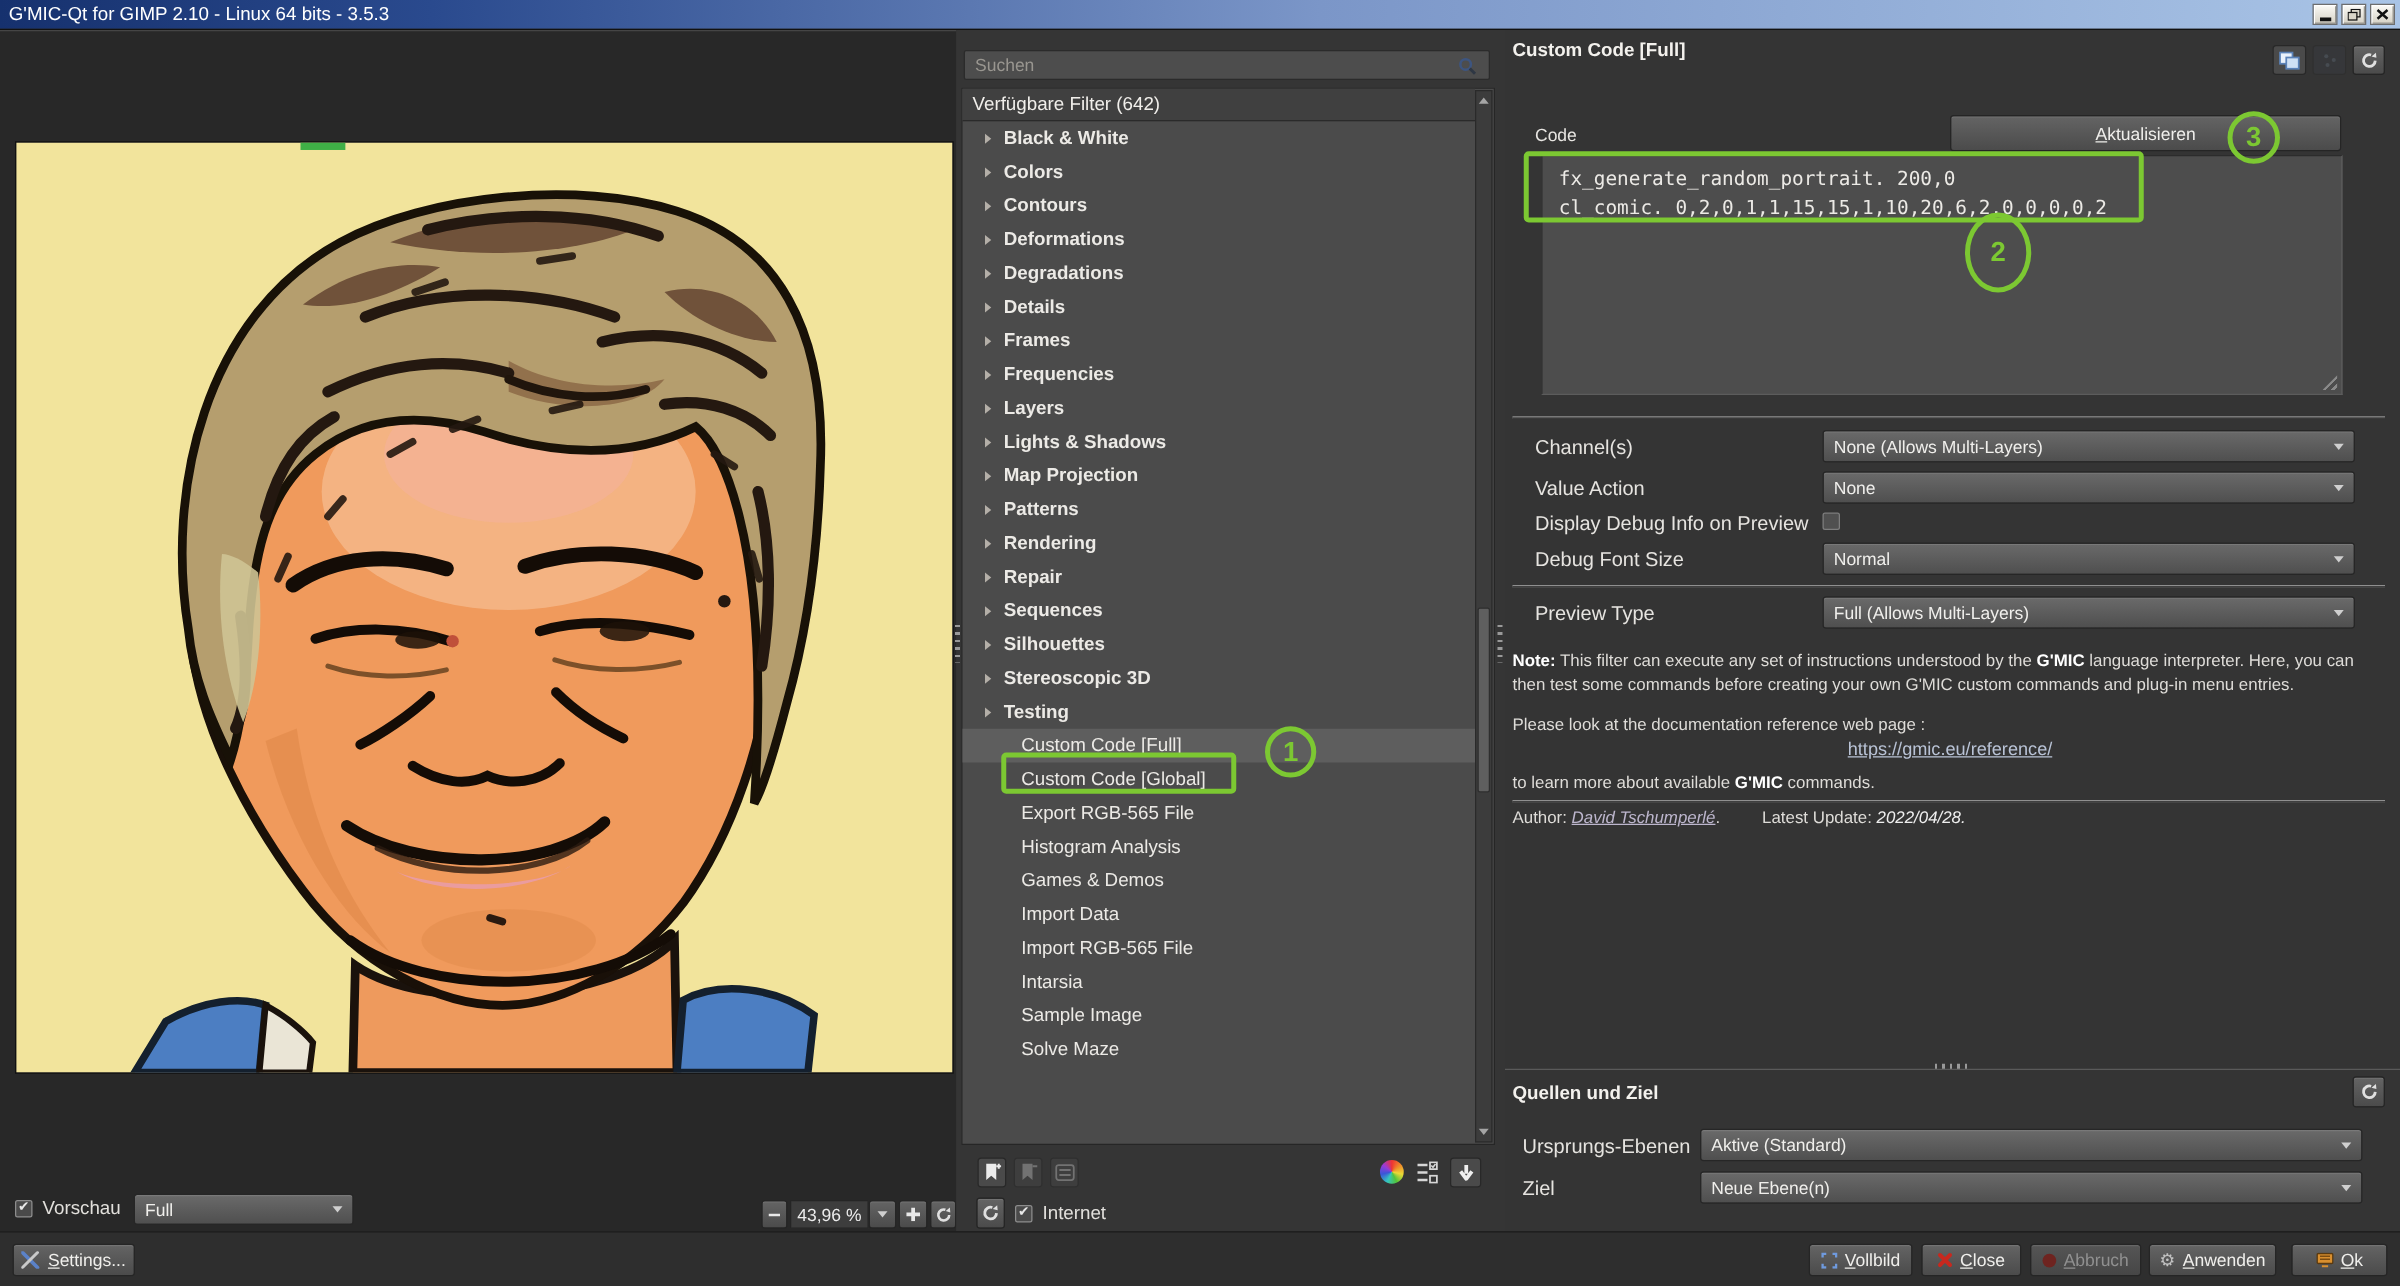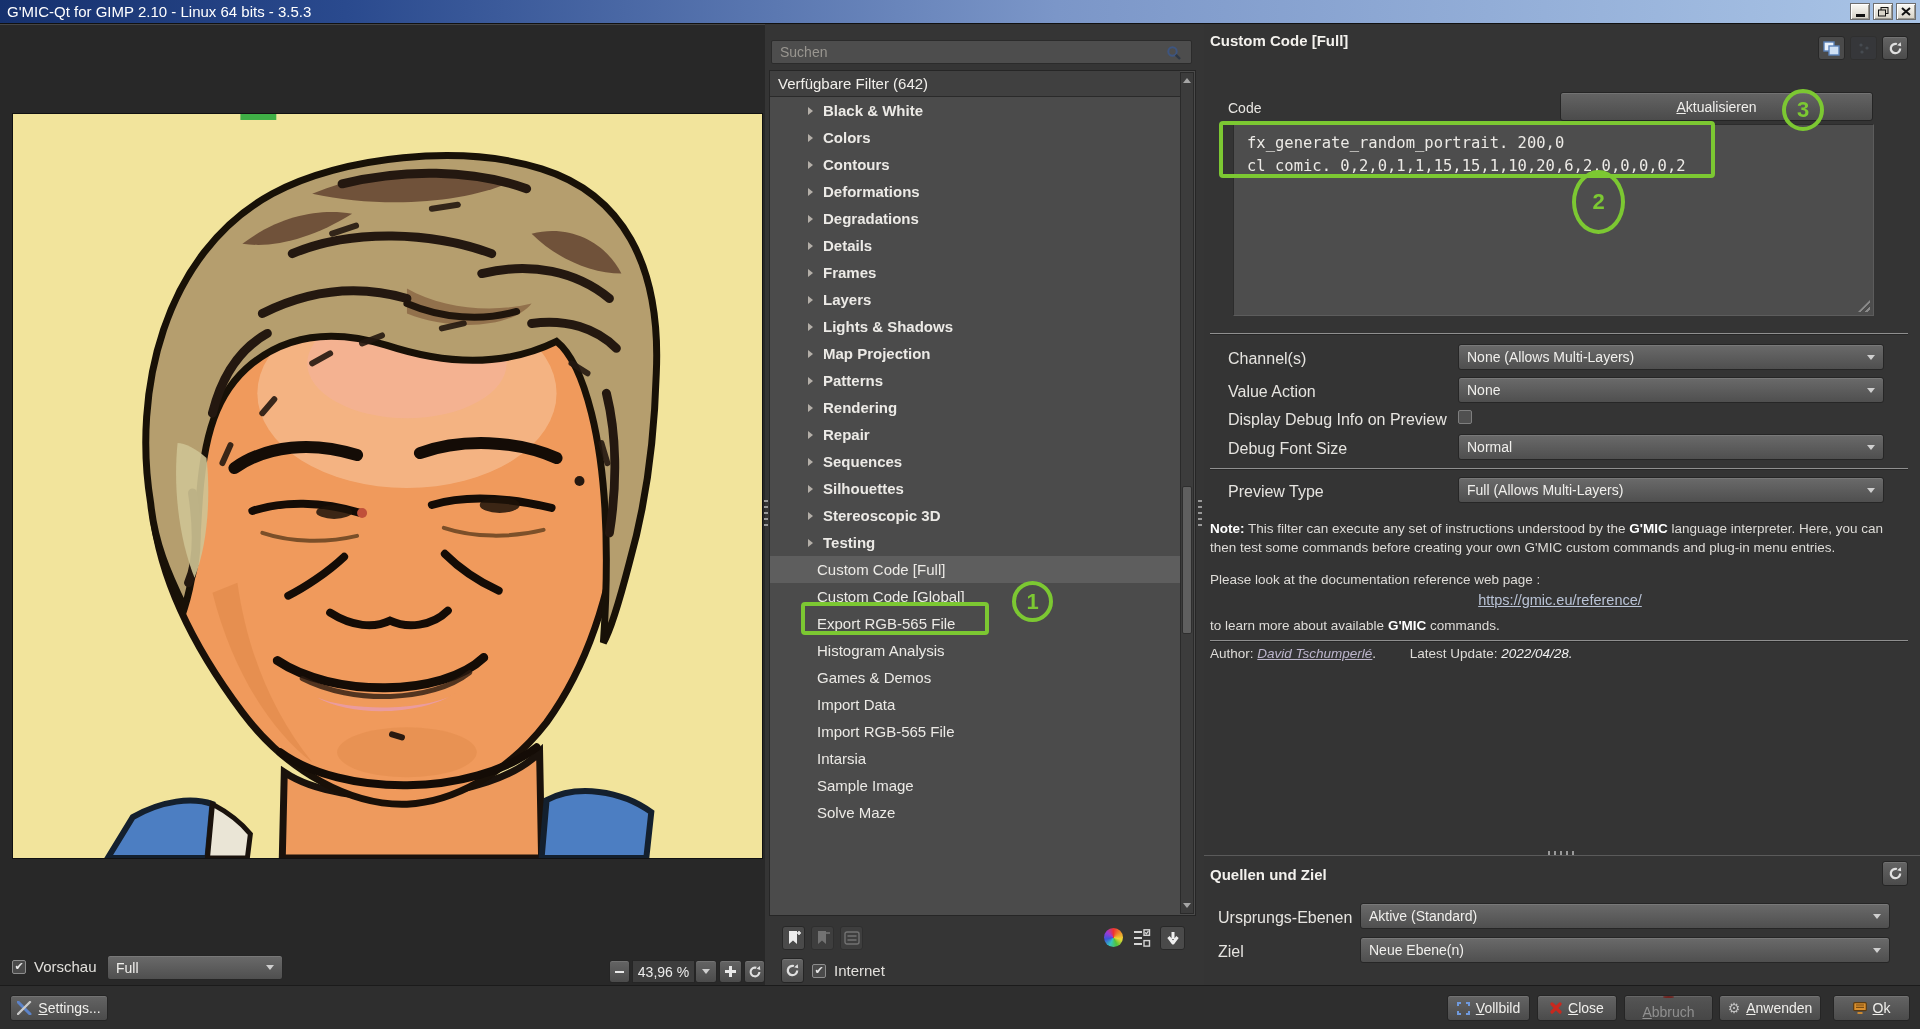--- a/index.html
+++ b/index.html
@@ -49,21 +49,21 @@
     white-space:nowrap; overflow:hidden;
   }
   .dd-arrow { margin-left:auto; width:0; height:0; border:4px solid transparent; border-top:5px solid #cfcfcf; transform:translateY(2px); }
   .btn {
     background:linear-gradient(#646464,#4b4b4b);
     border:1px solid #252525; border-radius:3px;
     box-shadow:inset 0 1px 0 rgba(255,255,255,.10);
     display:flex; align-items:center; justify-content:center; gap:6px;
     font-size:14px; color:#f0efec; white-space:nowrap;
   }
-  .btn.disabled { color:#909090; background:linear-gradient(#555,#464646);flex-direction:column; }
+  .btn.disabled { color:#909090; background:linear-gradient(#555,#464646); }
   .mn { display:inline-block; }
   .mn::first-letter { text-decoration:underline; }
   .checkbox {
     width:14px; height:14px; background:#4a4a4a; border:1px solid #8d8d8d; border-radius:2px;
     display:flex; align-items:center; justify-content:center; color:#e8e8e8; font-size:11px; line-height:1;
   }
   .checkbox.empty { background:#505050; border-color:#7e7e7e; }
   .sep { height:2px; background:#8f8f8f; border-bottom:1px solid #262626; }
   .icon-btn {
     background:#4a4a4a; border:1px solid #282828; border-radius:3px;
@@ -84,21 +84,21 @@
     left:769px; top:70px; width:427px; height:846px;
     background:#4b4b4b; border:1px solid #262626;
   }
   .tree-header {
     height:26px; background:#404040; border-bottom:1px solid #2a2a2a;
     display:flex; align-items:center; padding-left:8px;
     font-size:15px; color:#f1efeb; width:410px;
   }
   .t-rows { width:410px; }
   .t-row { height:27px; display:flex; align-items:center; font-size:15px; color:#eceae6; }
-  .t-row.cat { font-weight:bold;padding-left:20px; }
+  .t-row.cat { font-weight:bold; }
   .tri { width:0; height:0; border-top:4px solid transparent; border-bottom:4px solid transparent; border-left:5px solid #b4afa8; margin-left:18px; margin-right:10px; flex:0 0 auto; }
   .t-row[data-expanded="true"] .tri { border-left:4px solid transparent; border-right:4px solid transparent; border-top:5px solid #b4afa8; margin-top:3px; }
   .t-row.child { padding-left:47px; }
   .t-row[data-selected="true"] { background:#5e5e5e; }
 
   .scrollbar { left:1180px; top:72px; width:14px; height:842px; background:#3c3c3c; border:1px solid #2a2a2a; }
   .sb-arrow { position:absolute; left:2px; width:8px; height:0; border-left:4px solid transparent; border-right:4px solid transparent; }
   .sb-up { top:5px; border-bottom:5px solid #a5a5a5; }
   .sb-dn { bottom:5px; border-top:5px solid #a5a5a5; }
   .sb-thumb { position:absolute; left:1px; top:413px; width:10px; height:148px; background:#5f5f5f; border:1px solid #2e2e2e; border-radius:2px; }
@@ -312,20 +312,24 @@
       <div class="t-row cat">
         <span class="tri"></span>
         <span>Details</span>
       </div>
 
       <div class="t-row cat">
         <span class="tri"></span>
         <span>Frames</span>
       </div>
 
+      <div class="t-row cat">
+        <span class="tri"></span>
+        <span>Frequencies</span>
+      </div>
 
       <div class="t-row cat">
         <span class="tri"></span>
         <span>Layers</span>
       </div>
 
       <div class="t-row cat">
         <span class="tri"></span>
         <span>Lights &amp; Shadows</span>
       </div>

